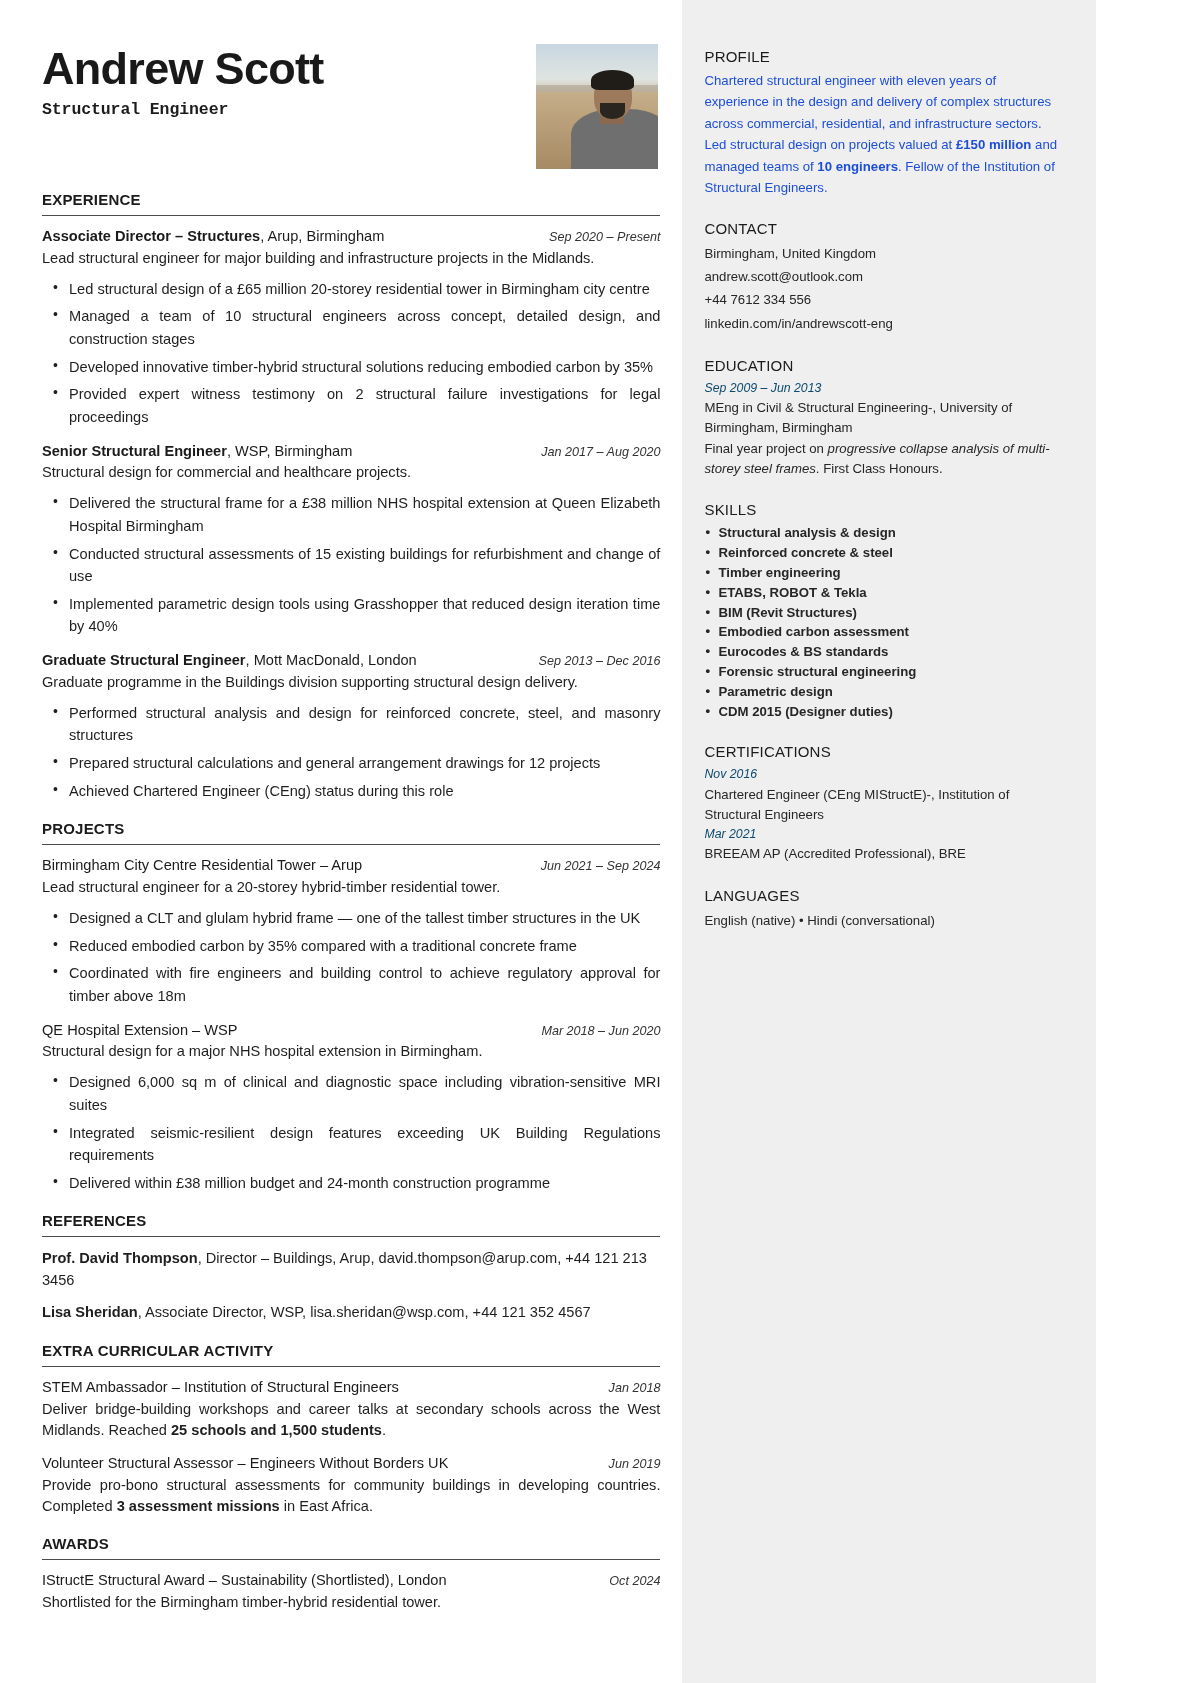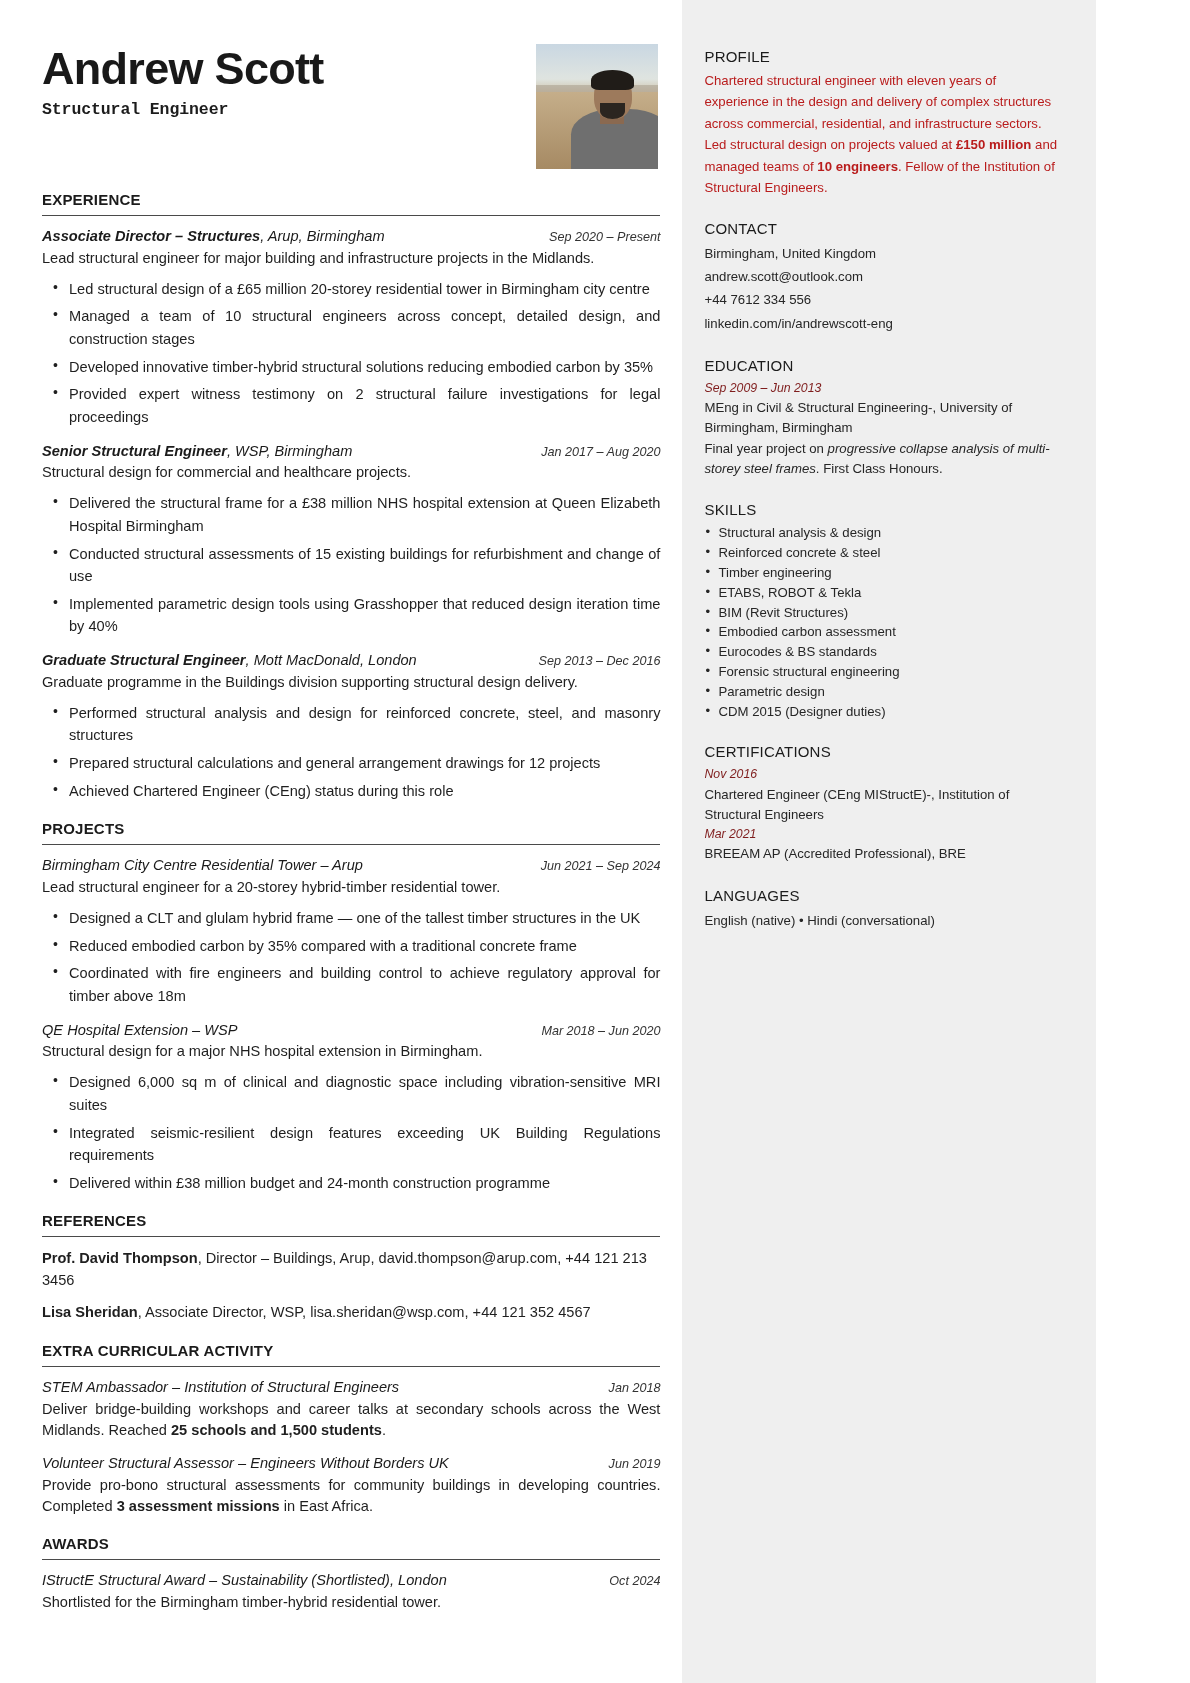--- a/index.html
+++ b/index.html
@@ -109,21 +109,20 @@
   .entry-head {
     display: flex;
     align-items: baseline;
     justify-content: space-between;
     gap: 14px;
   }
   .entry-title {
     font-size: 14.6px;
     line-height: 1.35;
     color: #1b1b1b;
-    font-style: italic;
   }
   .entry-title b { font-weight: 700; }
   .entry-date {
     font-size: 12.6px;
     font-style: italic;
     color: #333;
     white-space: nowrap;
     flex: none;
   }
   .entry-sub {
@@ -177,41 +176,41 @@
   .side-title {
     font-size: 15px;
     font-weight: 400;
     letter-spacing: 0.2px;
     color: #1b1b1b;
     margin-bottom: 5px;
   }
   .side-text {
     font-size: 13.2px;
     line-height: 1.62;
-    color: #b91c1c;
+    color: #1d4ed8;
   }
   .side-text b { font-weight: 700; }
   .side-line {
     font-size: 13.2px;
     line-height: 1.75;
     color: #262626;
   }
   .side-date {
     font-size: 12.3px;
     font-style: italic;
-    color: #7f1d1d;
+    color: #0c4a6e;
     line-height: 1.55;
   }
   .side-body {
     font-size: 13.2px;
     line-height: 1.55;
     color: #262626;
   }
   .side-body i { font-style: italic; }
-  ul.side-bullets { list-style: none; margin: 3px 0 16px 0; padding: 0; }
+  ul.side-bullets { list-style: none; margin: 3px 0 16px 0; padding: 0; font-weight: bold; }
   ul.side-bullets li {
     position: relative;
     padding-left: 14px;
     font-size: 13.2px;
     line-height: 1.5;
     color: #262626;
   }
   ul.side-bullets li::before {
     content: "•";
     position: absolute;

